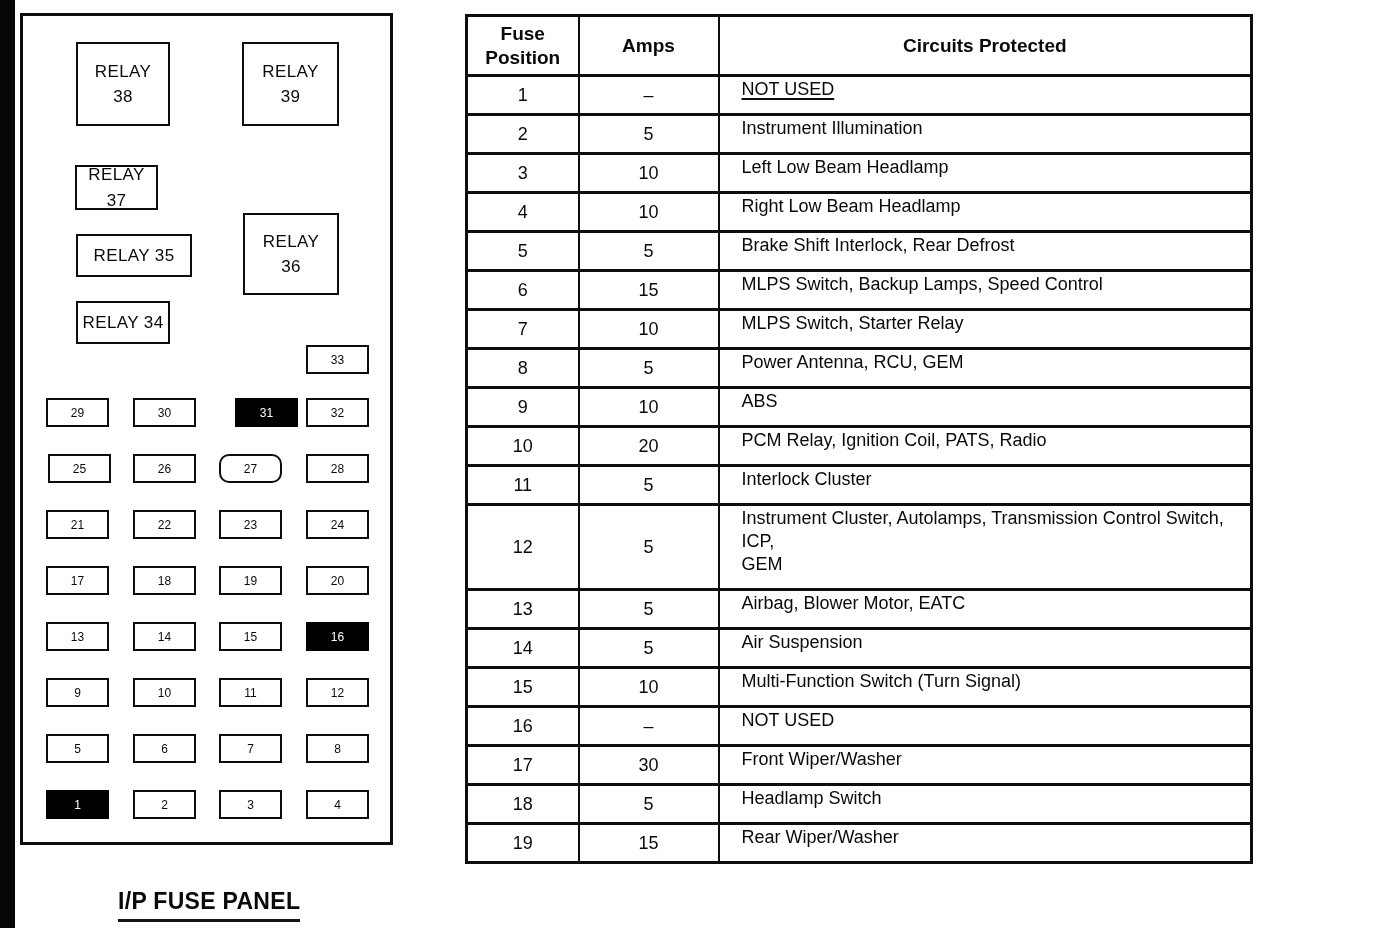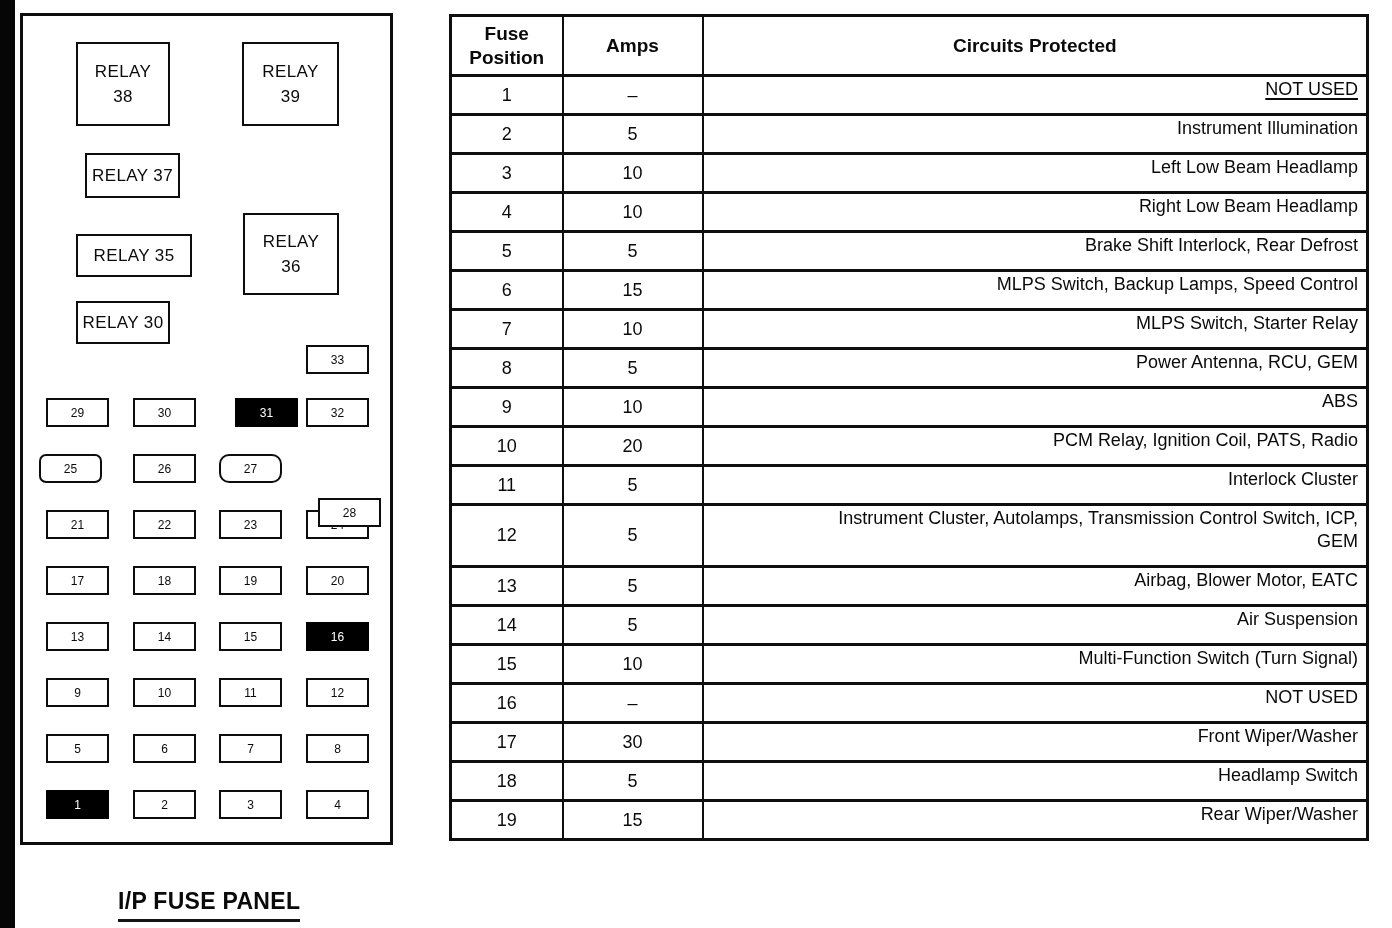--- a/index.html
+++ b/index.html
@@ -40,21 +40,21 @@
     justify-content: center;
     text-align: center;
     white-space: pre-line;
     font-size: 17px;
     line-height: 1.5;
     letter-spacing: 0.4px;
     background: #ffffff;
   }
   .r38 { left: 53px;  top: 26px;  width: 94px; height: 84px; }
   .r39 { left: 219px; top: 26px;  width: 97px; height: 84px; }
-  .r37 { left: 52px;  top: 137px; width: 95px; height: 45px; margin-left: 10px; }
+  .r37 { left: 52px;  top: 149px; width: 83px; height: 45px; }
   .r35 { left: 53px;  top: 218px; width: 116px; height: 43px; }
   .r36 { left: 220px; top: 197px; width: 96px; height: 82px; }
   .r34 { left: 53px;  top: 285px; width: 94px; height: 43px; }
 
   .fuse-box {
     position: absolute;
     width: 63px; height: 29px;
     border: 2px solid #0d0d0d;
     box-sizing: border-box;
     display: flex;
@@ -75,22 +75,22 @@
     font-size: 23px;
     font-weight: bold;
     letter-spacing: 0.3px;
     border-bottom: 3px solid #141414;
     padding-bottom: 4px;
   }
 
   
   .fuse-table {
     position: absolute;
-    left: 449px; top: 14px;
-    width: 920px;
+    left: 465px; top: 14px;
+    width: 788px;
     border-collapse: collapse;
     table-layout: fixed;
     border: 3px solid #0e0e0e;
     font-size: 18px;
   }
   .fuse-table col.c-pos  { width: 112px; }
   .fuse-table col.c-amps { width: 140px; }
   .fuse-table th, .fuse-table td {
     border: 2px solid #0e0e0e;
     border-top-width: 3px;
@@ -102,21 +102,21 @@
   .fuse-table thead th {
     font-size: 19px;
     font-weight: bold;
     text-align: center;
     line-height: 1.25;
   }
   .fuse-table tbody tr { height: 25px; }
   .fuse-table td.col-pos,
   .fuse-table td.col-amps { text-align: center; }
   .fuse-table td.col-circuits {
-    text-align: right;
+    text-align: left;
     padding: 1px 8px 12px 22px;
     white-space: pre-line;
     line-height: 23px;
   }
   .fuse-table td.col-circuits.underlined {
     text-decoration: underline;
     text-decoration-thickness: 2px;
     text-underline-offset: 3px;
   }
 </style>
@@ -129,21 +129,21 @@
 
   <div class="panel-box">
     <div class="relay r38">RELAY
 38</div>
     <div class="relay r39">RELAY
 39</div>
     <div class="relay r37">RELAY 37</div>
     <div class="relay r35">RELAY 35</div>
     <div class="relay r36">RELAY
 36</div>
-    <div class="relay r34">RELAY 30</div>
+    <div class="relay r34">RELAY 34</div>
 
   <div class="fuse-box filled" style="left: 23px; top: 774px;">1</div>
       <div class="fuse-box" style="left: 110px; top: 774px;">2</div>
       <div class="fuse-box" style="left: 196px; top: 774px;">3</div>
       <div class="fuse-box" style="left: 283px; top: 774px;">4</div>
       <div class="fuse-box" style="left: 23px; top: 718px;">5</div>
       <div class="fuse-box" style="left: 110px; top: 718px;">6</div>
       <div class="fuse-box" style="left: 196px; top: 718px;">7</div>
       <div class="fuse-box" style="left: 283px; top: 718px;">8</div>
       <div class="fuse-box" style="left: 23px; top: 662px;">9</div>
@@ -155,24 +155,24 @@
       <div class="fuse-box" style="left: 196px; top: 606px;">15</div>
       <div class="fuse-box filled" style="left: 283px; top: 606px;">16</div>
       <div class="fuse-box" style="left: 23px; top: 550px;">17</div>
       <div class="fuse-box" style="left: 110px; top: 550px;">18</div>
       <div class="fuse-box" style="left: 196px; top: 550px;">19</div>
       <div class="fuse-box" style="left: 283px; top: 550px;">20</div>
       <div class="fuse-box" style="left: 23px; top: 494px;">21</div>
       <div class="fuse-box" style="left: 110px; top: 494px;">22</div>
       <div class="fuse-box" style="left: 196px; top: 494px;">23</div>
       <div class="fuse-box" style="left: 283px; top: 494px;">24</div>
-      <div class="fuse-box" style="left: 16px; top: 438px; border-radius: 7px;">25</div>
+      <div class="fuse-box" style="left: 25px; top: 438px;">25</div>
       <div class="fuse-box" style="left: 110px; top: 438px;">26</div>
       <div class="fuse-box" style="left: 196px; top: 438px; border-radius: 10px;">27</div>
-      <div class="fuse-box" style="left: 295px; top: 438px; margin-top: 44px;">28</div>
+      <div class="fuse-box" style="left: 283px; top: 438px;">28</div>
       <div class="fuse-box" style="left: 23px; top: 382px;">29</div>
       <div class="fuse-box" style="left: 110px; top: 382px;">30</div>
       <div class="fuse-box filled" style="left: 212px; top: 382px;">31</div>
       <div class="fuse-box" style="left: 283px; top: 382px;">32</div>
       <div class="fuse-box" style="left: 283px; top: 329px;">33</div>
     </div>
 
   <div class="caption">I/P FUSE PANEL</div>
 
   <table class="fuse-table">

